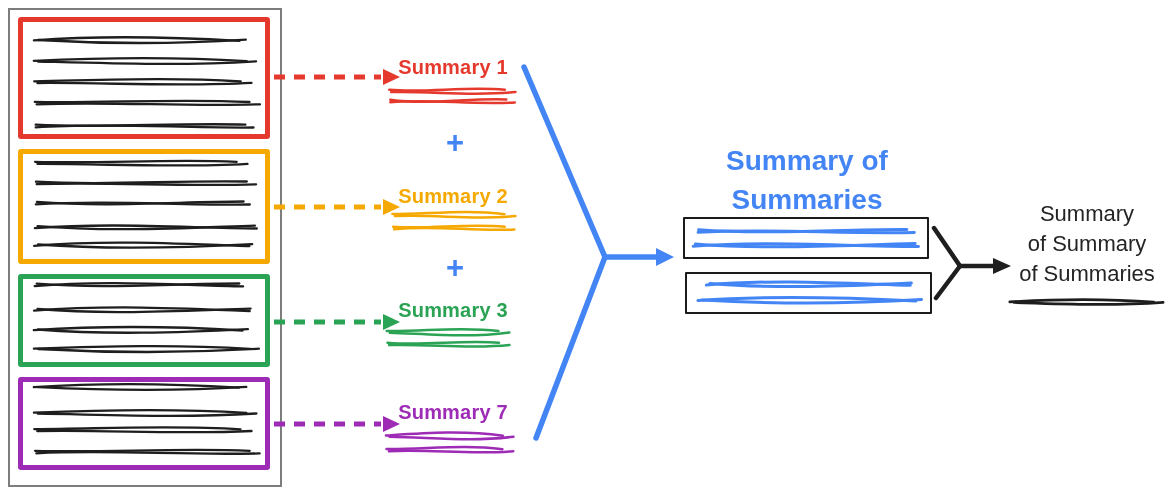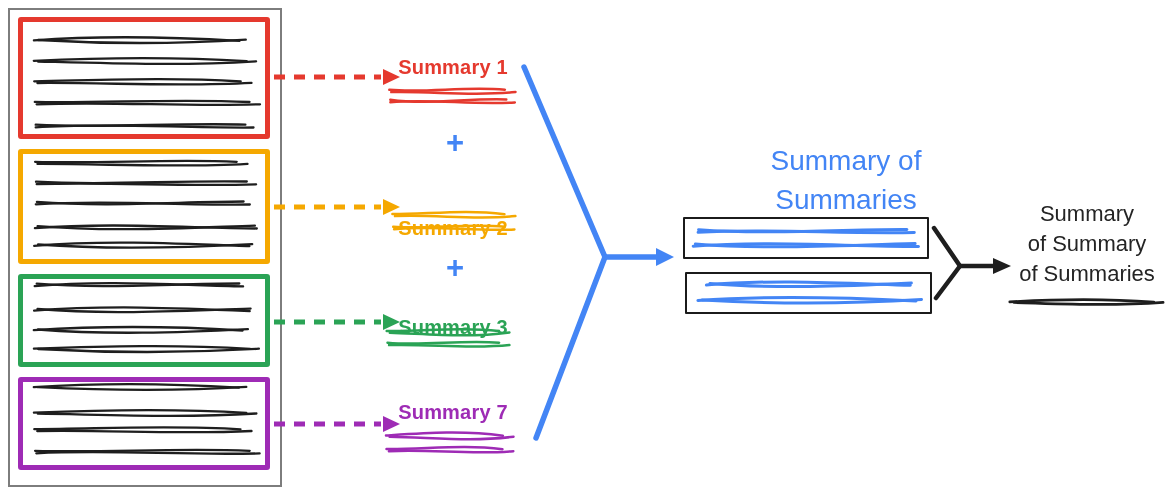--- a/index.html
+++ b/index.html
@@ -16,32 +16,32 @@
   .sec3{top:274px;height:93px;border-color:var(--green);}
   .sec4{top:377px;height:93px;border-color:var(--purple);}
 
   
   #overlay{position:absolute;left:0;top:0;width:1170px;height:495px;}
 
   
   .slabel{position:absolute;left:383px;width:140px;text-align:center;
           font-size:20px;font-weight:600;letter-spacing:.2px;}
   .s1{top:56px;color:var(--red);}
-  .s2{top:185px;color:var(--amber);margin-top:32px;}
-  .s3{top:316px;color:var(--green);}
+  .s2{top:185px;color:var(--amber);}
+  .s3{top:299px;color:var(--green);}
   .s4{top:401px;color:var(--purple);}
 
   .plus{position:absolute;left:437px;width:36px;text-align:center;
         font-size:31px;font-weight:700;color:var(--blue);line-height:32px;}
   .p1{top:127px;}
   .p2{top:252px;}
 
   
-  .title{position:absolute;left:736px;top:141px;width:220px;text-align:center;
-         font-size:28px;font-weight:400;color:var(--blue);line-height:39px;}
+  .title{position:absolute;left:697px;top:141px;width:220px;text-align:center;
+         font-size:28px;font-weight:700;color:var(--blue);line-height:39px;}
 
   
   .bluebox{position:absolute;border:2px solid #1b1b1b;box-sizing:border-box;border-radius:1px;background:transparent;}
   .b1{left:683px;top:217px;width:246px;height:42px;}
   .b2{left:685px;top:272px;width:247px;height:42px;}
 
   
   .final{position:absolute;left:1002px;top:199px;width:170px;text-align:center;
          font-size:22px;font-weight:500;color:#242424;line-height:30px;}
 </style>

